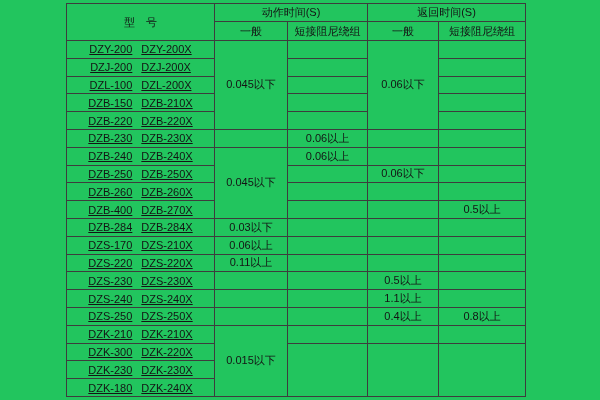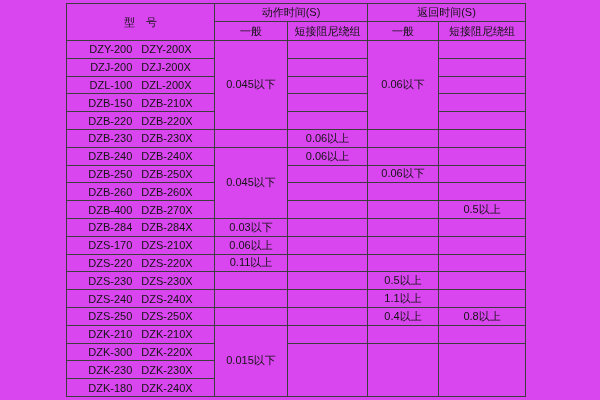--- a/index.html
+++ b/index.html
@@ -6,21 +6,21 @@
   html, body {
     margin: 0; padding: 0;
     width: 600px; height: 400px;
     background: #ffffff;
   }
   .stage {
     position: relative;
     width: 600px; height: 400px;
     font-family: "Liberation Sans", "DejaVu Sans", sans-serif;
     color: #141414;
-    background: #d946ef;
+    background: #22c55e;
     overflow: hidden;
   }
   table.spec {
     position: absolute;
     left: 66px; top: 3px;
     width: 459px;
     border-collapse: collapse;
     table-layout: fixed;
   }
   th, td {
@@ -34,20 +34,21 @@
     white-space: nowrap;
   }
   thead tr.h1 { height: 18px; }
   thead tr.h2 { height: 19px; }
   tbody tr { height: 17.8px; }
   td.model .pair {
     display: flex;
     justify-content: center;
     align-items: center;
     gap: 9px;
+    text-decoration: underline;
   }
 </style>
 </head>
 <body>
 
 <div class="stage">
   <table class="spec">
     <colgroup>
       <col style="width:148px">
       <col style="width:73px">

